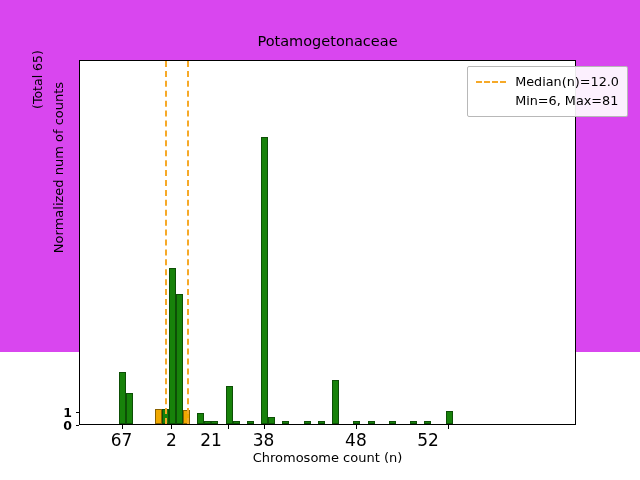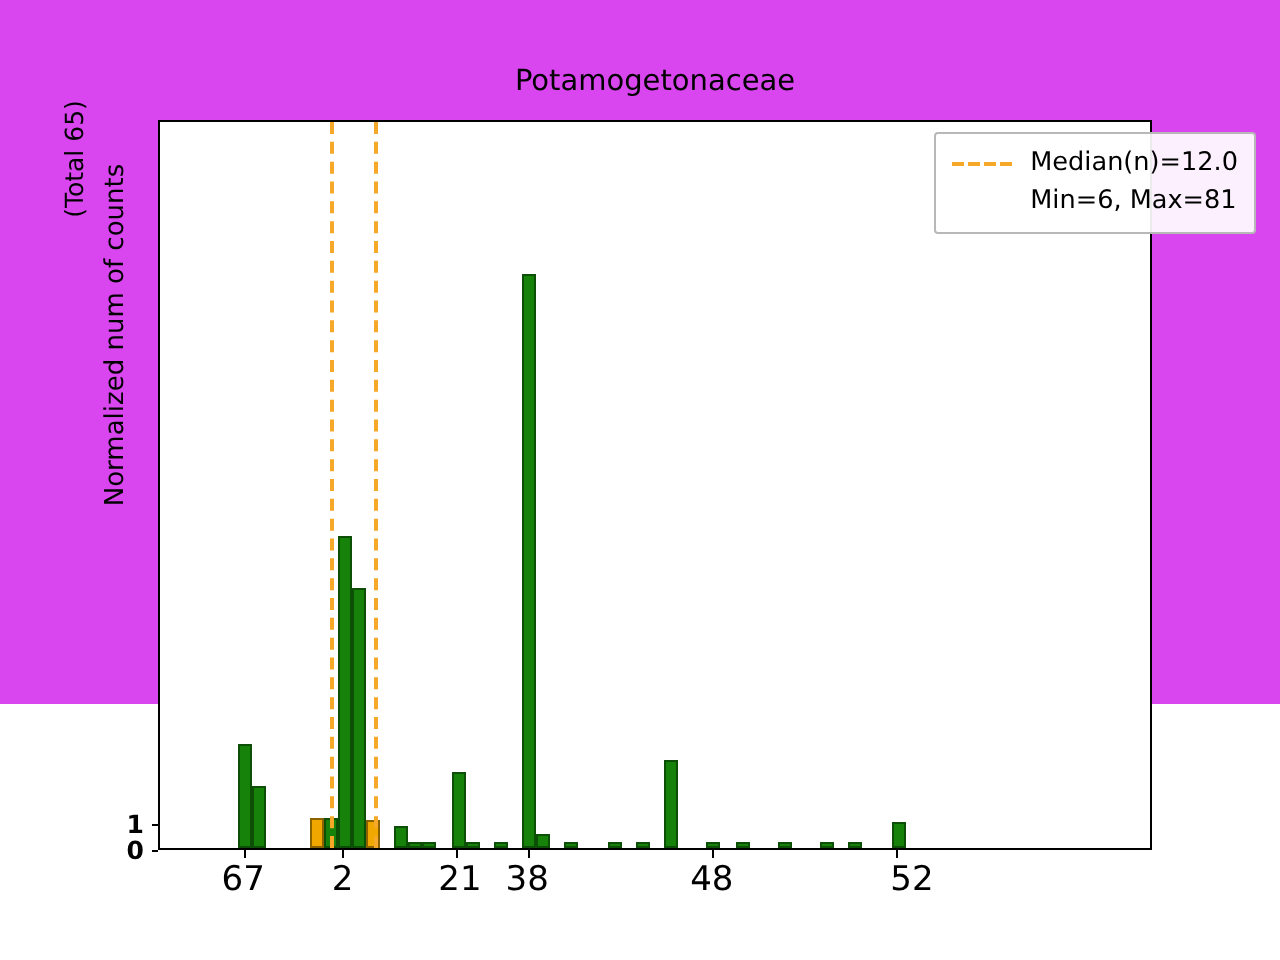--- a/index.html
+++ b/index.html
@@ -195,35 +195,36 @@
         <div class="vline" style="left: 106.5px;"></div>
       </div>
   </div>
 
   <div id="xticks-layer">
       <div class="xtick-mark" style="left: 121.6px;"></div>
       <div class="xtick-label" style="left: 121.6px;">67</div>
       <div class="xtick-mark" style="left: 171.3px;"></div>
       <div class="xtick-label" style="left: 171.3px;">2</div>
       <div class="xtick-mark" style="left: 228.1px;"></div>
-      <div class="xtick-label" style="left: 230px;">21</div>
+      <div class="xtick-label" style="left: 211px;">21</div>
       <div class="xtick-mark" style="left: 263.6px;"></div>
       <div class="xtick-label" style="left: 263.6px;">38</div>
       <div class="xtick-mark" style="left: 355.9px;"></div>
       <div class="xtick-label" style="left: 355.9px;">48</div>
       <div class="xtick-mark" style="left: 448.2px;"></div>
-      <div class="xtick-label" style="left: 456px;">52</div>
+      <div class="xtick-label" style="left: 428px;">52</div>
     </div>
   <div id="yticks-layer">
       <div class="ytick-mark" style="top: 425px;"></div>
       <div class="ytick-label" style="top: 425px;">0</div>
       <div class="ytick-mark" style="top: 411.964px;"></div>
       <div class="ytick-label" style="top: 411.964px;">1</div>
     </div>
 
+  <div id="xlabel">Chromosome count (n)</div>
   <div id="ylabel">Normalized num of counts</div>
   <div id="ylabel-total">(Total 65)</div>
 
   <div id="legend">
       <div class="legend-row">
         <span class="legend-swatch"></span>
         <span class="legend-text">Median(n)=12.0</span>
       </div>
       <div class="legend-row">
         <span class="legend-swatch blank"></span>

